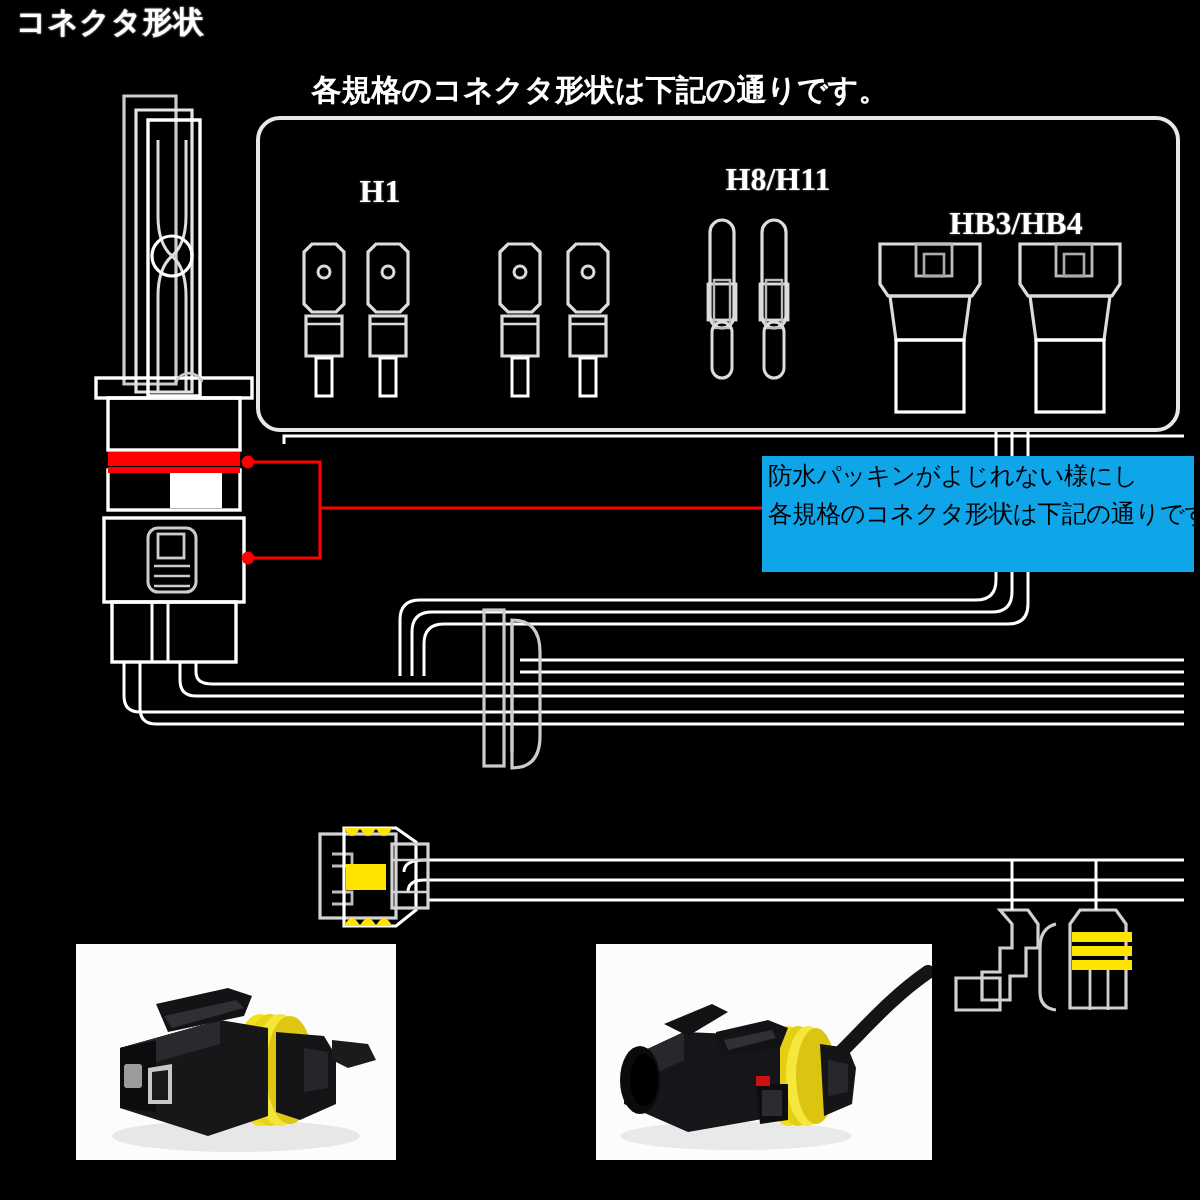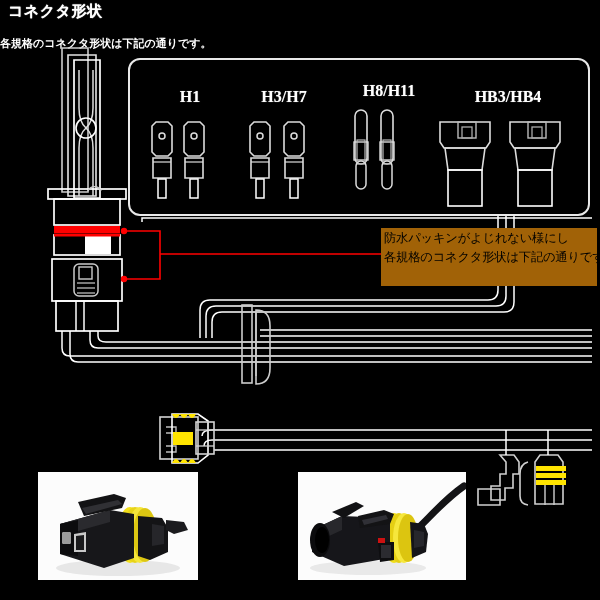--- a/index.html
+++ b/index.html
@@ -6,43 +6,43 @@
   body{width:600px;height:600px;overflow:hidden;font-family:"Liberation Serif",serif;}
   #root{position:relative;width:600px;height:564px;background:#000;}
 
   .page-title{
     position:absolute;left:8px;top:2px;
     color:#fff;font-family:"DejaVu Sans",sans-serif;
     font-weight:bold;font-size:15px;letter-spacing:0.5px;
     text-shadow:0 0 1px #fff;
   }
   .subtitle{
-    position:absolute;left:0;top:36px;width:600px;text-align:left;
+    position:absolute;left:0;top:36px;width:600px;text-align:center;
     color:#fff;font-family:"DejaVu Sans",sans-serif;
-    font-weight:bold;font-size:11px;
+    font-weight:bold;font-size:15px;
   }
   .conn-box{
     position:absolute;left:128px;top:58px;width:462px;height:158px;
     border:2px solid #e8e8e8;border-radius:12px;box-sizing:border-box;
   }
   .conn-label{
     position:absolute;color:#fff;font-family:"Liberation Serif",serif;
     font-weight:bold;font-size:16px;text-align:center;
     text-shadow:0 0 1px #888;
   }
   .lbl-h1{left:150px;top:88px;width:80px;text-align:center;}
   .lbl-h3{left:238px;top:88px;width:92px;}
   .lbl-h8{left:344px;top:82px;width:90px;}
-  .lbl-hb3{left:448px;top:88px;width:120px;text-align:center;}
+  .lbl-hb3{left:448px;top:104px;width:120px;text-align:center;}
 
   .svgroot{position:absolute;left:0;top:0;}
 
   .warn-box{
     position:absolute;left:381px;top:228px;width:216px;height:58px;
-    background:#a16207;
+    background:#0ea5e9;
     font-family:"DejaVu Sans",sans-serif;
     color:#000;font-size:12.3px;line-height:19px;font-weight:normal;
     padding:1px 0 0 3px;box-sizing:border-box;
     letter-spacing:-0.2px;
   }
   .warn-line{display:block;white-space:nowrap;}
 
   .photo{
     position:absolute;background:#fefefe;overflow:hidden;
   }
@@ -53,21 +53,20 @@
 <body>
 
 <div id="root">
 
   <div class="page-title">コネクタ形状</div>
   <div class="subtitle">各規格のコネクタ形状は下記の通りです。</div>
 
   <div class="conn-box"></div>
 
   <div class="conn-label lbl-h1">H1</div>
-  <div class="conn-label lbl-h3">H3/H7</div>
   <div class="conn-label lbl-h8">H8/H11</div>
   <div class="conn-label lbl-hb3">HB3/HB4</div>
 
   <svg class="svgroot" width="600" height="600" viewBox="0 0 600 600">
     <defs>
       <g id="term-flat">
         <path d="M4,0 L16,0 L20,4 L20,30 L16,34 L4,34 L0,30 L0,4 Z" fill="none" stroke="#dcdcdc" stroke-width="1.6"></path>
         <circle cx="10" cy="14" r="3" fill="none" stroke="#dcdcdc" stroke-width="1.5"></circle>
         <path d="M1,36 L19,36 L19,56 L1,56 Z" fill="none" stroke="#dcdcdc" stroke-width="1.6"></path>
         <path d="M1,40 L19,40" stroke="#dcdcdc" stroke-width="1.2"></path>

